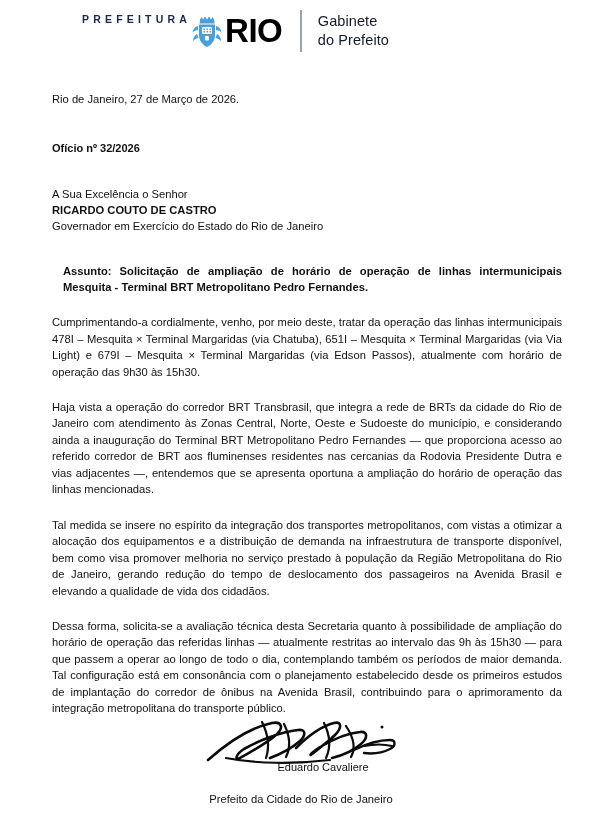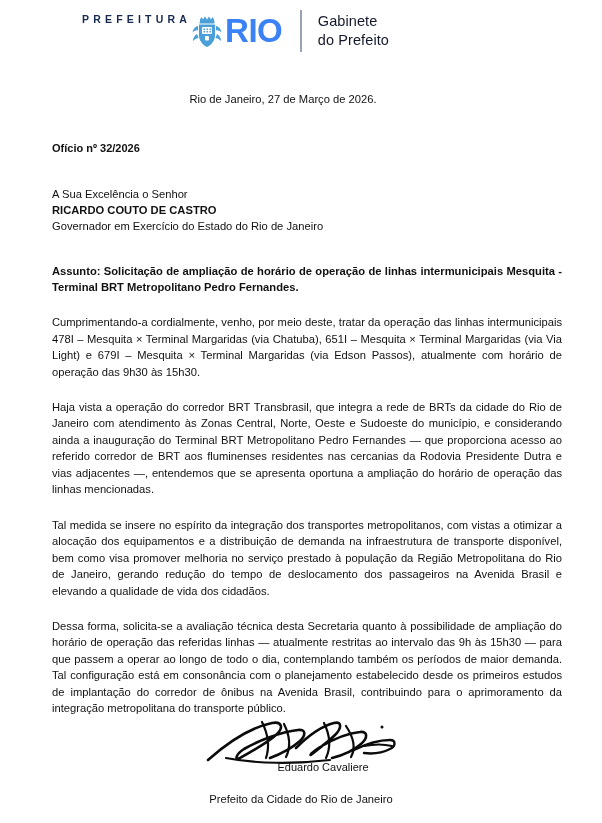--- a/index.html
+++ b/index.html
@@ -48,21 +48,21 @@
   .crest {
     width: 32px;
     height: 34px;
     margin-right: 2px;
     display: block;
   }
   .rio {
     font-size: 33px;
     font-weight: bold;
     letter-spacing: -0.5px;
-    color: #3b82f6;
+    color: #000000;
     line-height: 0.86;
   }
   .divider {
     width: 1.5px;
     height: 42px;
     background: #9aa3b5;
     margin: 0 16px 0 18px;
   }
   .gabinete {
     font-size: 14.5px;
@@ -70,21 +70,21 @@
     color: #14182b;
     letter-spacing: 0.1px;
   }
 
   
   .sheet {
     padding: 0 40px 0 52px;
     box-sizing: border-box;
   }
   .date-line {
-    text-align: center;
+    text-align: left;
     font-size: 11.2px;
     margin-top: 37px;
     padding-right: 48px;
   }
   .oficio {
     font-size: 11px;
     font-weight: bold;
     margin-top: 37px;
   }
   .addr-block {
@@ -100,20 +100,21 @@
     line-height: 1.42;
   }
   .cc-block .b { font-weight: bold; }
 
   .assunto {
     margin-top: 28px;
     font-size: 11.2px;
     font-weight: bold;
     line-height: 1.45;
     text-align: justify;
+    margin-left: 11px;
   }
   .salutation {
     margin-top: 23px;
     font-size: 11.2px;
   }
   p.para {
     margin: 19px 0 0 0;
     font-size: 11.2px;
     line-height: 1.47;
     text-align: justify;

